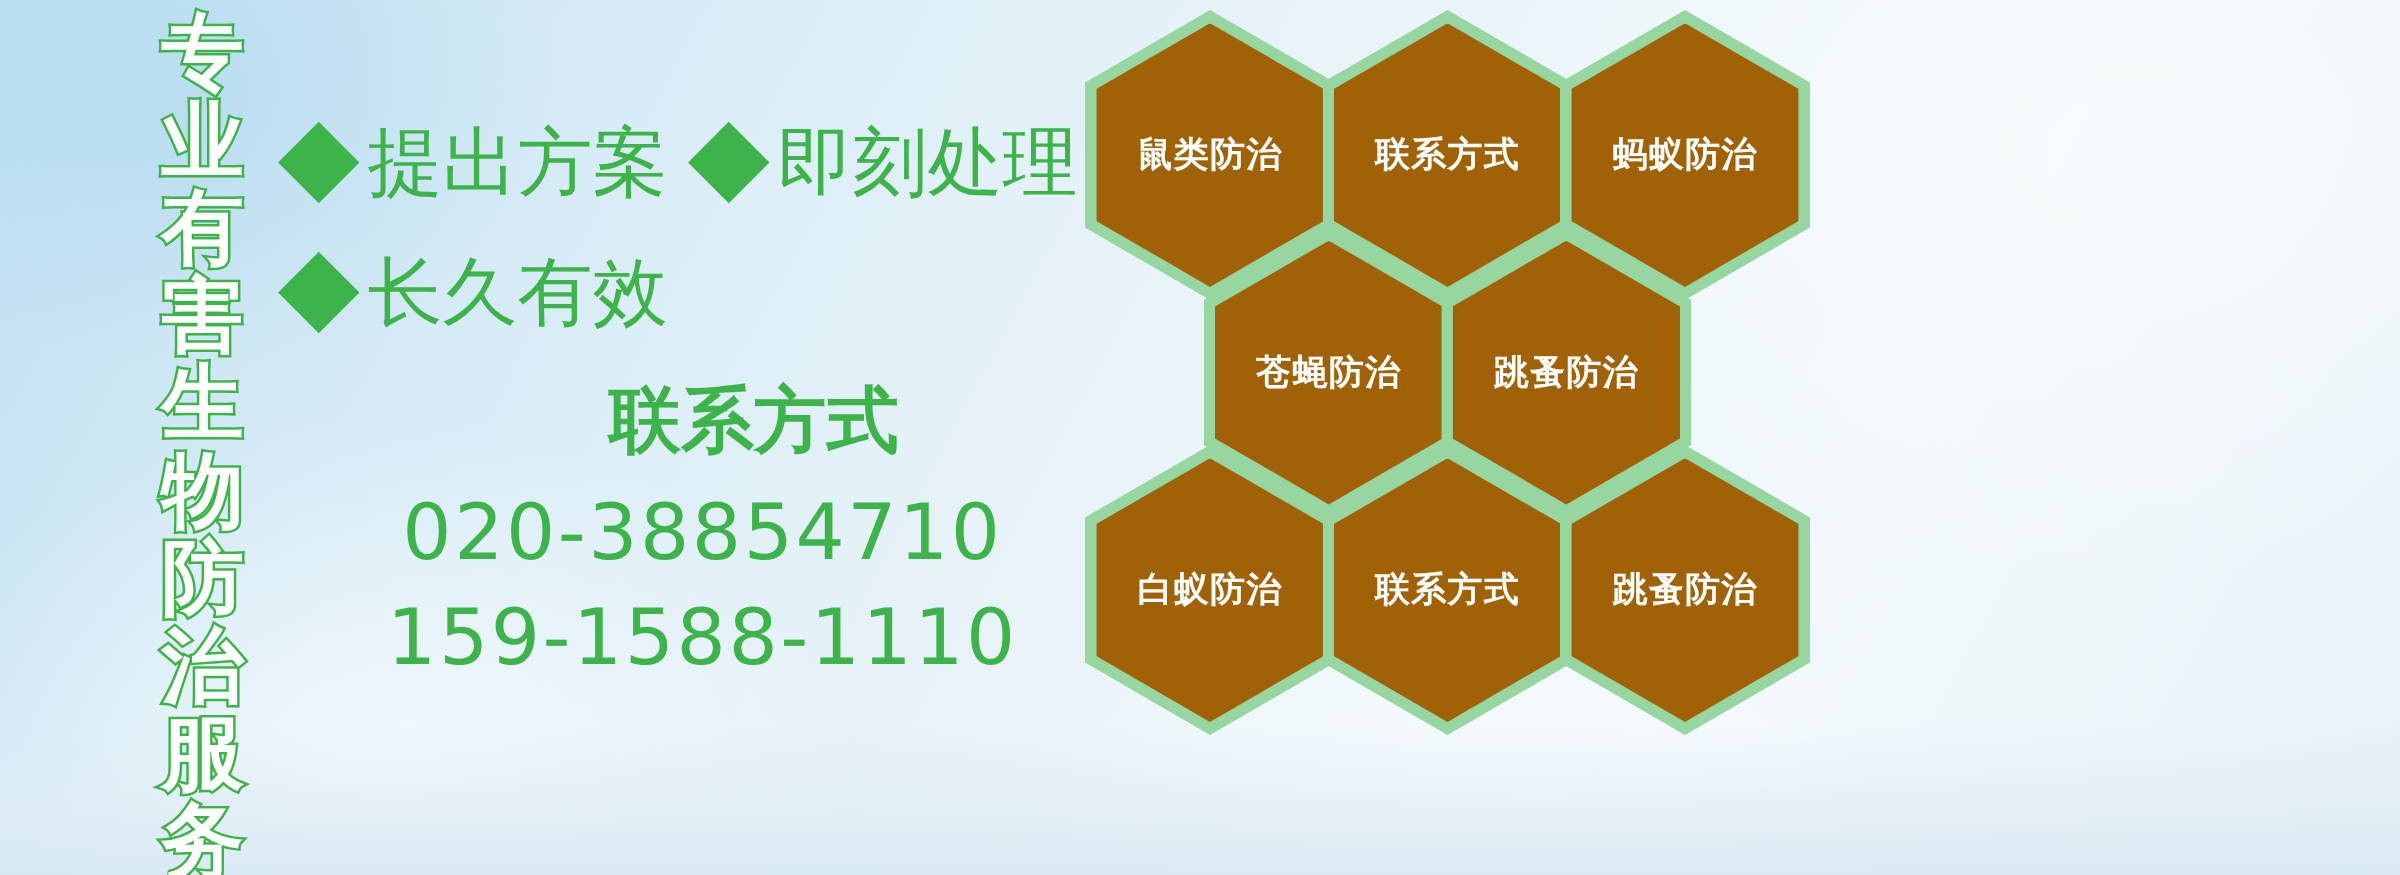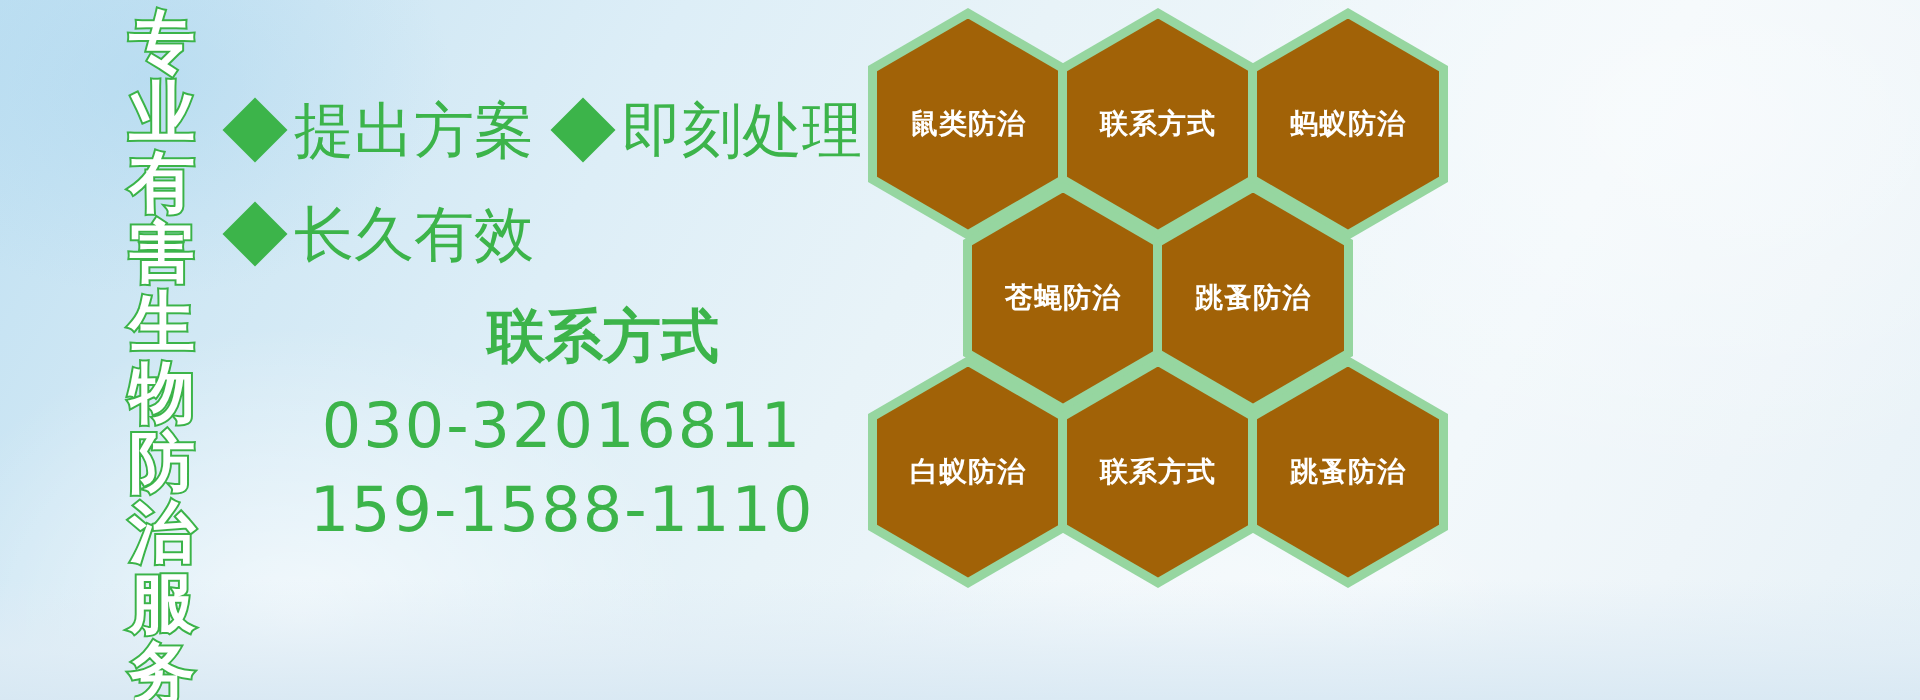--- a/index.html
+++ b/index.html
@@ -208,21 +208,21 @@
     <div class="feature-row">
       <div class="feature-item">
         <span class="diamond"></span>
         <span class="feature-label">长久有效</span>
       </div>
     </div>
   </div>
 
   <div class="contact">
     <div class="contact-title">联系方式</div>
-    <div class="phone phone-1">030-32016811</div>
+    <div class="phone phone-1">020-38854710</div>
     <div class="phone phone-2">159-1588-1110</div>
   </div>
 
   <div class="hex-grid">
 
     <div class="hex hex-r1c1">
       <div class="hex-inner">
         <span class="hex-label">鼠类防治</span>
       </div>
     </div>

